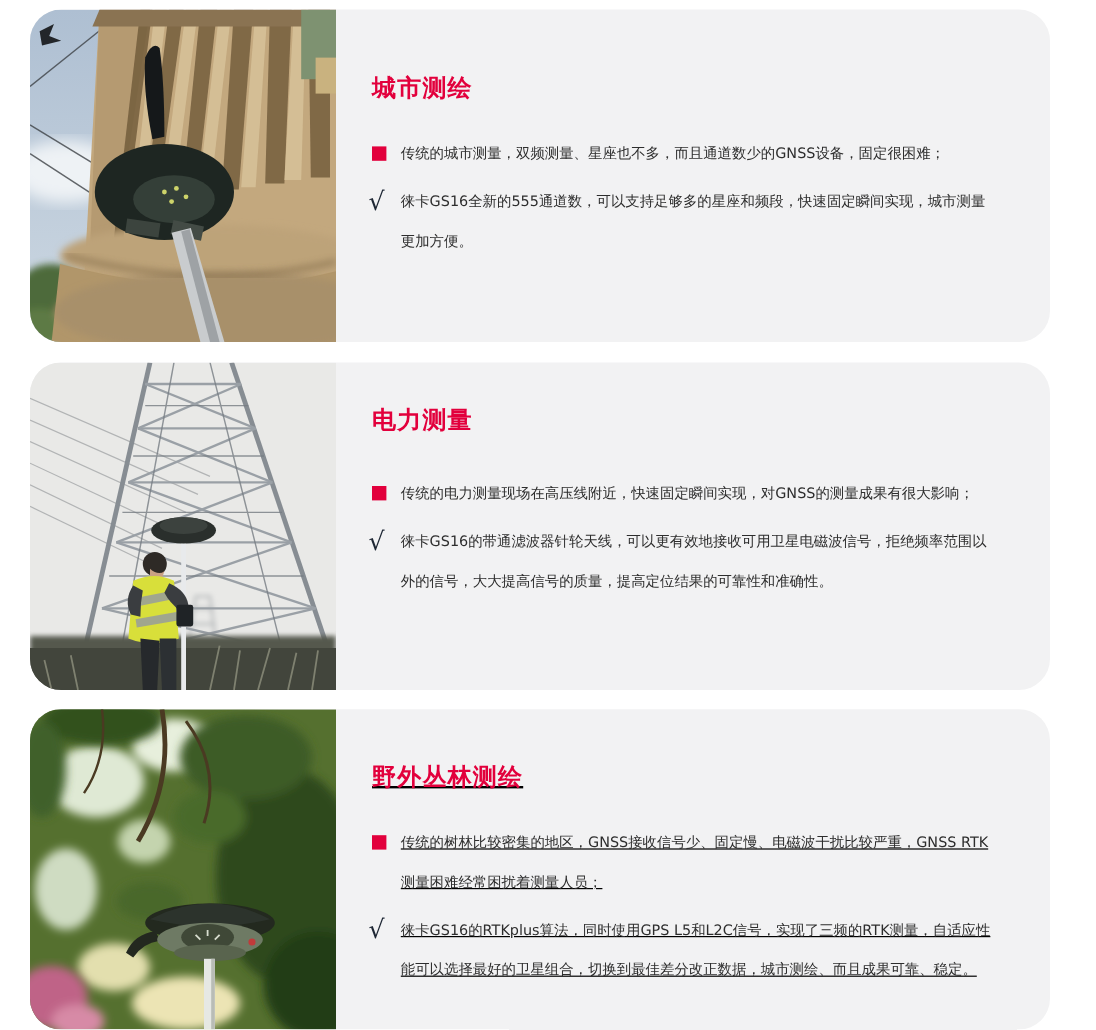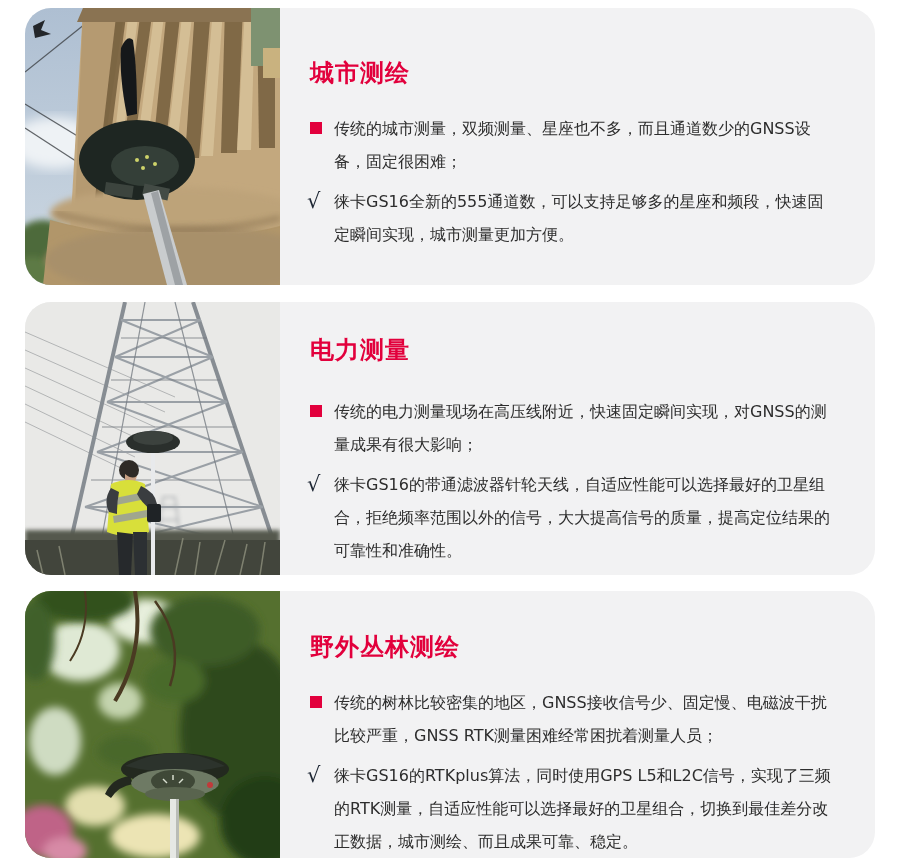--- a/index.html
+++ b/index.html
@@ -20,38 +20,38 @@
     border-radius:26px;overflow:hidden;display:flex;align-items:stretch;
   }
   .card-1{margin-top:8px;height:277px;}
   .card-2{margin-top:17px;height:273px;}
   .card-3{margin-top:16px;height:267px;}
   .photo{width:255px;flex:none;position:relative;}
   .photo svg{display:block;width:100%;height:100%;}
   .content{flex:1;padding-left:30px;padding-right:14px;}
   .card-1 .content{padding-top:50px;}
   .card-2 .content{padding-top:33px;}
-  .card-3 .content{padding-top:41px;}
+  .card-3 .content{padding-top:41px;text-decoration:underline;}
   .title{
-    font-size:24px;line-height:30px;font-weight:700;color:var(--accent);
+    font-size:20px;line-height:30px;font-weight:700;color:var(--accent);
     margin:0 0 24px 0;letter-spacing:1px;
   }
   .card-2 .title{margin-bottom:30px;}
   .point{display:flex;margin-bottom:7px;}
   .marker-col{width:24px;flex:none;}
   .sq{
     display:inline-block;width:12px;height:12px;background:var(--accent);
     margin-top:10px;
   }
   .chk{
     display:inline-block;font-size:21px;line-height:33px;color:var(--check);
     font-weight:400;margin-left:-3px;
   }
   .pt-text{
-    margin:0;width:498px;font-size:16px;line-height:33px;color:var(--text);
+    margin:0;width:498px;font-size:12px;line-height:33px;color:var(--text);
     word-break:break-all;
   }
 </style>
 </head>
 <body>
 
 <div class="page">
 
   <section class="card card-1">
     <div class="photo">
@@ -234,21 +234,21 @@
       </svg>
     </div>
     <div class="content">
       <h2 class="title">电力测量</h2>
       <div class="point">
         <span class="marker-col"><span class="sq"></span></span>
         <p class="pt-text">传统的电力测量现场在高压线附近，快速固定瞬间实现，对GNSS的测量成果有很大影响；</p>
       </div>
       <div class="point">
         <span class="marker-col"><span class="chk">√</span></span>
-        <p class="pt-text">徕卡GS16的带通滤波器针轮天线，自适应性能可以选择最好的卫星组合，拒绝频率范围以外的信号，大大提高信号的质量，提高定位结果的可靠性和准确性。</p>
+        <p class="pt-text">徕卡GS16的带通滤波器针轮天线，可以更有效地接收可用卫星电磁波信号，拒绝频率范围以外的信号，大大提高信号的质量，提高定位结果的可靠性和准确性。</p>
       </div>
     </div>
   </section>
 
   <section class="card card-3">
     <div class="photo">
       <svg viewBox="0 0 255 267" preserveAspectRatio="none">
         <defs>
           <filter id="blur4c">
               <feGaussianBlur stdDeviation="4"></feGaussianBlur>

